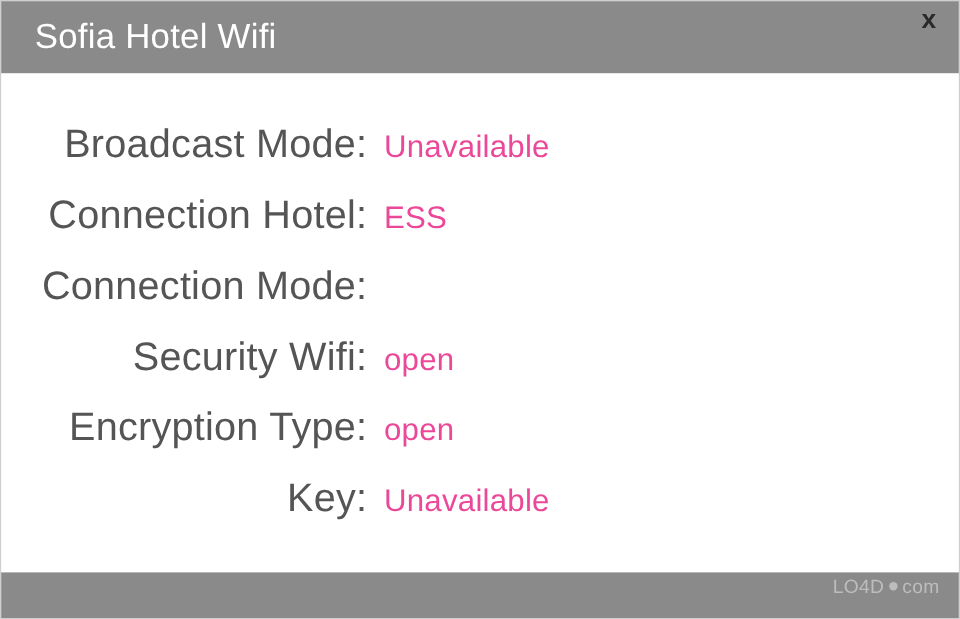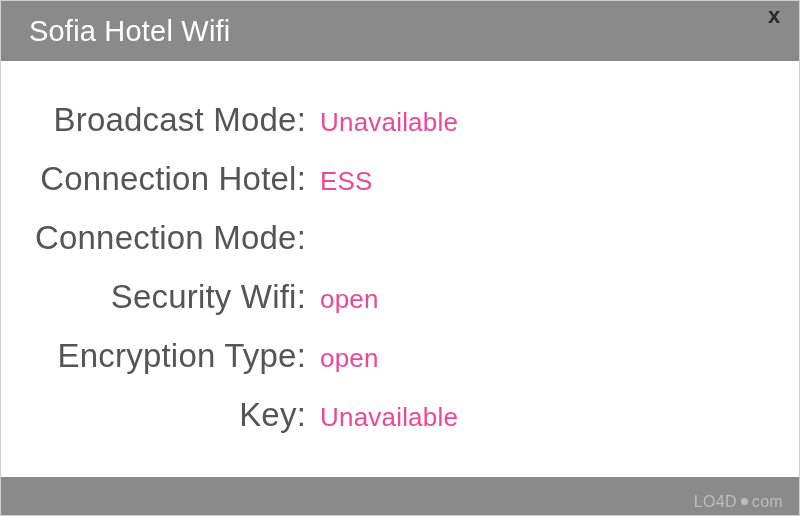--- a/index.html
+++ b/index.html
@@ -84,21 +84,21 @@
     .footer-bar {
       position: absolute;
       bottom: 0;
       left: 0;
       right: 0;
       height: 38px;
       background: #8a8a8a;
     }
     .watermark {
       position: absolute;
-      bottom: 4px;
+      bottom: 16px;
       right: 16px;
       color: #bdbdbd;
       font-size: 16px;
       font-weight: 400;
       letter-spacing: 0.3px;
       font-family: Arial, Helvetica, sans-serif;
     }
     .wm-dot {
       display: inline-block;
       width: 7px;

